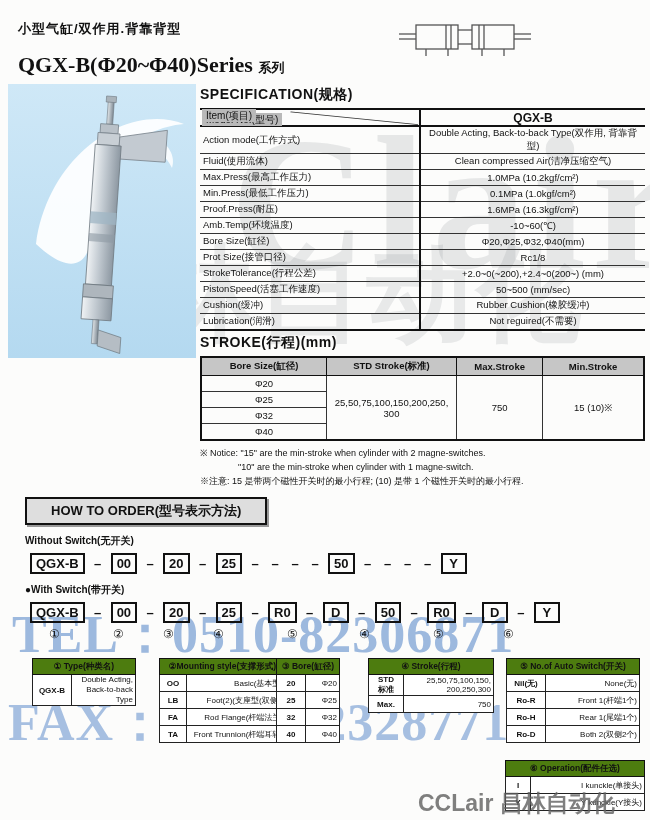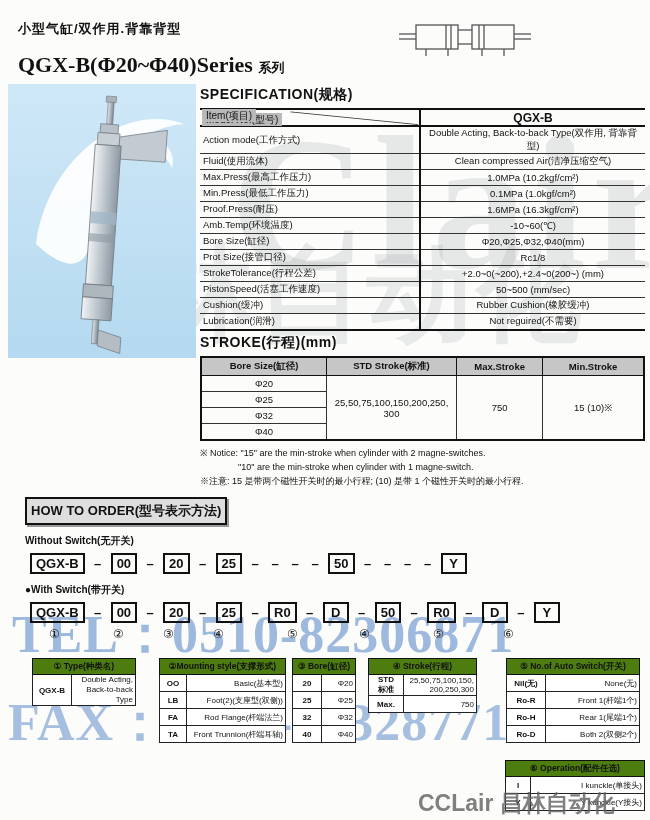--- a/index.html
+++ b/index.html
@@ -41,38 +41,38 @@
   .stroke-table{width:445px;font-size:9.5px;}
   .stroke-table th{background:#c6c6c6;font-weight:bold;border:1.5px solid #111;height:17px;padding:0 2px;}
   .stroke-table td{border:1.2px solid #333;height:15px;text-align:center;padding:0 2px;background:transparent;}
   .stroke-table{border:2px solid #111;}
   .notice{font-size:9px;line-height:14px;margin-top:5px;}
   .notice .ind{padding-left:38px;}
 
   
   .ordersec{left:25px;top:497px;width:615px;}
   .order-head{display:inline-block;border:2px solid #111;background:#dedede;
-              font-size:13px;font-weight:bold;padding:3px 4px;box-shadow:2px 2px 0 #999;text-align:center;}
+              font-size:13px;font-weight:bold;padding:3px 24px;box-shadow:2px 2px 0 #999;text-align:center;}
   .sw-label{font-size:10px;font-weight:bold;margin-top:9px;}
   .code-row{display:flex;align-items:center;gap:6px;margin-top:5px;margin-left:5px;}
   .cbox{border:2px solid #111;font-size:13px;font-weight:bold;padding:1px 4px;min-width:14px;text-align:center;}
   .cdash{display:inline-block;width:14px;text-align:center;font-weight:bold;font-size:13px;}
   .markers{position:relative;height:18px;margin-top:4px;}
   .mk{position:absolute;top:0;font-size:12px;}
 
   
   .btbl{position:absolute;z-index:2;border-collapse:collapse;background:transparent;}
   .btbl th{background:#4d7c0f;font-weight:bold;border:1.5px solid #111;font-size:8.5px;height:15px;padding:0 1px;}
   .btbl td{border:1.2px solid #222;font-size:8px;padding:0 2px;height:16px;background:#fff;}
   .btbl td.code{text-align:center;font-weight:bold;white-space:nowrap;}
   .btbl td.desc{text-align:right;}
   .t-type{left:32px;top:658px;width:104px;}
   .t-mount{left:159px;top:658px;width:127px;}
-  .t-bore{left:292px;top:658px;width:64px;}
-  .t-stroke{left:368px;top:658px;width:109px;}
+  .t-bore{left:276px;top:658px;width:64px;}
+  .t-stroke{left:368px;top:658px;width:126px;}
   .t-switch{left:506px;top:658px;width:134px;}
   .t-oper{left:505px;top:760px;width:140px;}
   .two-line{line-height:1.25;}
 
   
   .wm-tel{position:absolute;left:12px;top:600px;font-family:"Liberation Serif",serif;
           font-size:52px;font-weight:bold;color:rgba(62,118,194,0.50);letter-spacing:1px;white-space:nowrap;}
   .wm-fax{position:absolute;left:8px;top:688px;font-family:"Liberation Serif",serif;
           font-size:52px;font-weight:bold;color:rgba(62,118,194,0.45);letter-spacing:1px;white-space:nowrap;}
   .wm-brand{position:absolute;left:418px;top:788px;z-index:3;font-size:23px;font-weight:bold;

